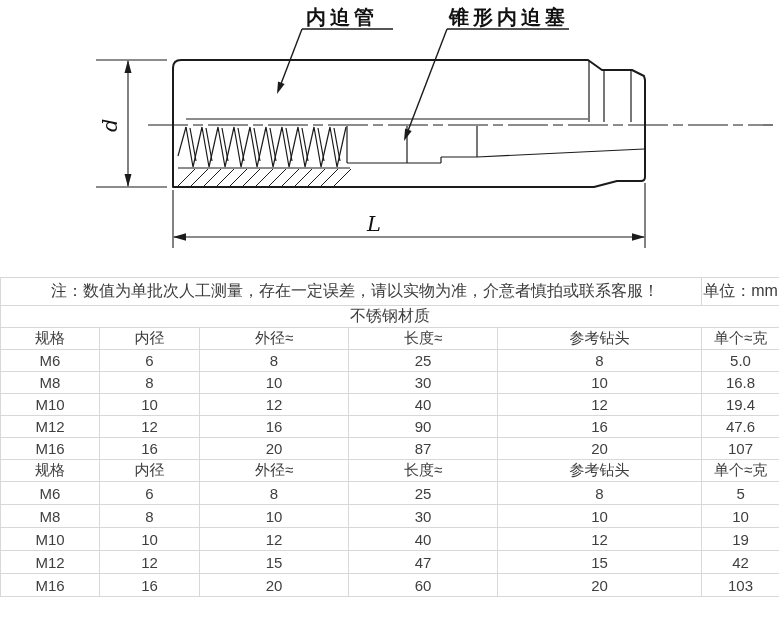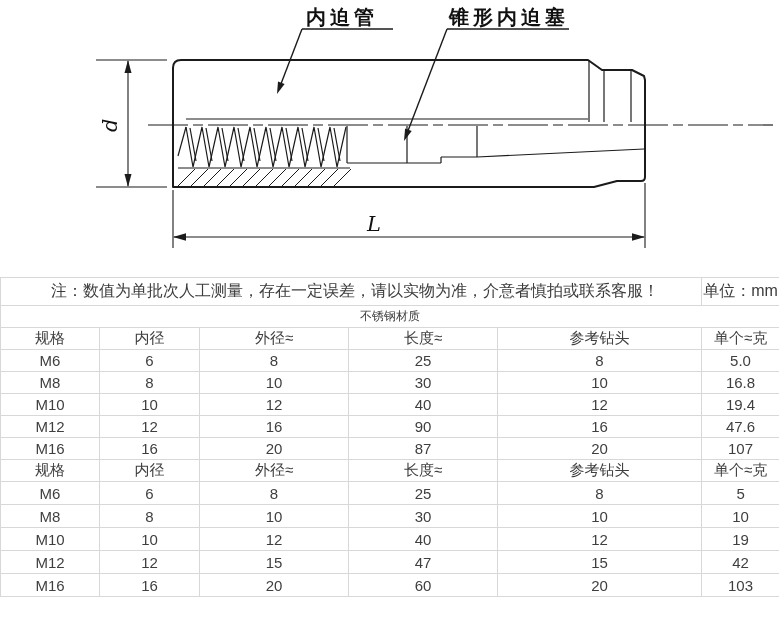--- a/index.html
+++ b/index.html
@@ -26,21 +26,21 @@
   }
   table.spec td,table.spec th{
     border:1px solid #d8d8d8;
     text-align:center;vertical-align:middle;
     font-size:15px;font-weight:normal;
     padding:0;height:21px;
     white-space:nowrap;overflow:hidden;
   }
   tr.note-row td{height:27px;font-size:16px;color:#3c3c3c;}
   td.note-cell{text-align:left;padding-left:8px !important;}
-  tr.title-row td{height:21px;font-size:12px;}
+  tr.title-row td{height:21px;font-size:16px;}
   tr.t2 td{height:22px;}
 </style>
 </head>
 <body>
 
 <div class="page">
 
   <svg class="drawing" viewBox="0 0 779 277">
 
     <line class="thin" x1="148" y1="125" x2="773" y2="125" stroke-dasharray="40 5 10 5" stroke-width="1"></line>

